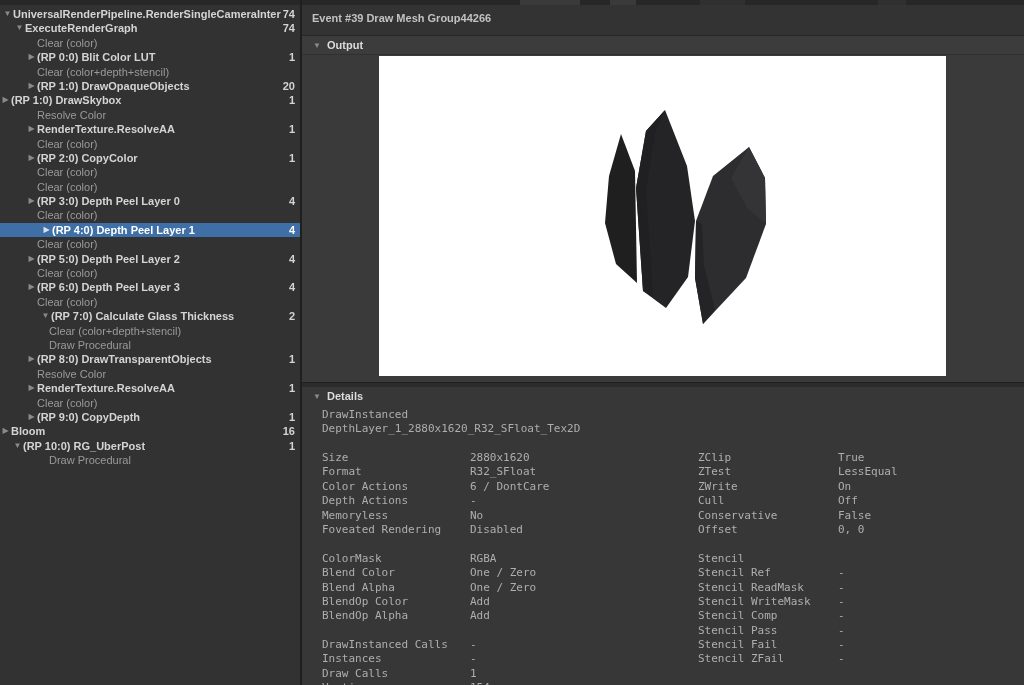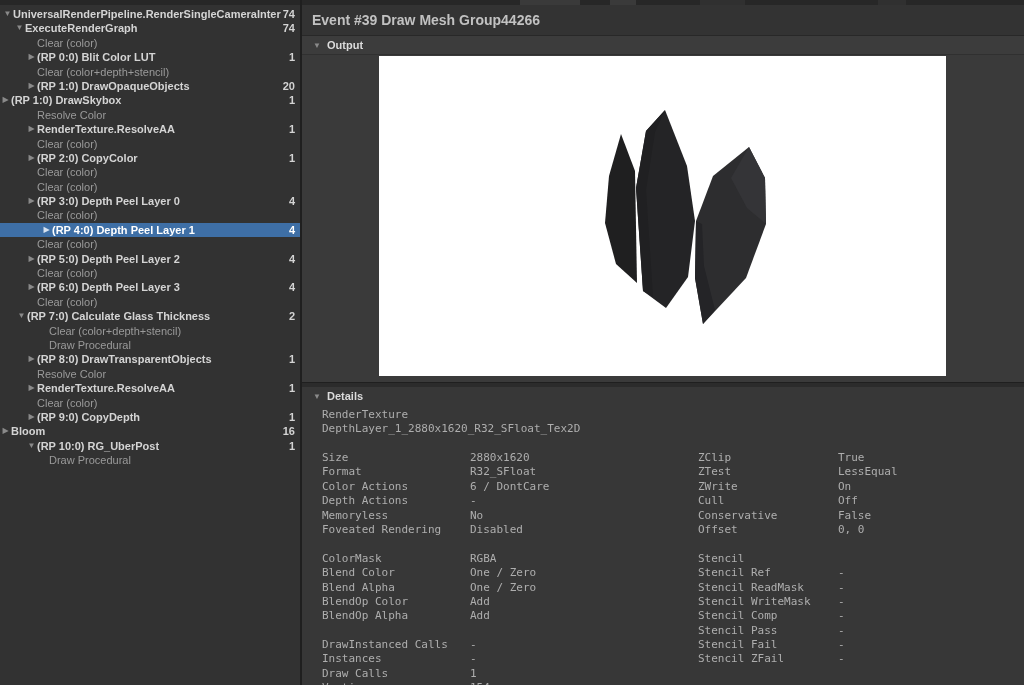--- a/index.html
+++ b/index.html
@@ -26,21 +26,21 @@
   .tree-row.selected .lbl, .tree-row.selected .cnt { color:#ffffff; }
   .tree-row.selected .arrow { color:#d6e2f0; }
 
   
   #v-splitter { position:absolute; left:300px; top:0; width:2px; height:685px; background:#1f1f1f; }
 
   
   #right-panel { position:absolute; left:302px; top:5px; width:722px; height:680px; background:#373737; }
   #event-title-bar { position:absolute; left:0; top:0; width:722px; height:31px;
     background:#333333; border-bottom:1px solid #282828; }
-  #event-title { position:absolute; left:10px; top:7px; font-size:14px; font-weight:600; color:#c2c2c2; }
+  #event-title { position:absolute; left:10px; top:7px; font-size:11px; font-weight:600; color:#c2c2c2; }
 
   .section-header { position:absolute; left:0; width:722px; height:19px; background:#3c3c3c;
     border-bottom:1px solid #303030; }
   .section-header .arrow { position:absolute; left:11px; top:5px; font-size:8px; color:#8a8a8a; }
   .section-header .sh-label { position:absolute; left:25px; top:3px; font-size:11px;
     font-weight:bold; color:#dcdcdc; }
 
   #output-header { top:31px; }
   #output-content { position:absolute; left:0; top:50px; width:722px; height:327px; background:#3a3a3a; }
   #output-image { position:absolute; left:77px; top:1px; width:567px; height:320px; background:#ffffff; }
@@ -92,30 +92,30 @@
         <div class="tree-row" style="padding-left: 26px;"><span class="arrow"></span><span class="lbl">Clear (color)</span></div>
         <div class="tree-row" style="padding-left: 26px;"><span class="arrow"></span><span class="lbl">Clear (color)</span></div>
         <div class="tree-row bold" style="padding-left: 26px;"><span class="arrow">▶</span><span class="lbl">(RP 3:0) Depth Peel Layer 0</span><span class="cnt">4</span></div>
         <div class="tree-row" style="padding-left: 26px;"><span class="arrow"></span><span class="lbl">Clear (color)</span></div>
         <div class="tree-row bold selected" style="padding-left: 41px;"><span class="arrow">▶</span><span class="lbl">(RP 4:0) Depth Peel Layer 1</span><span class="cnt">4</span></div>
         <div class="tree-row" style="padding-left: 26px;"><span class="arrow"></span><span class="lbl">Clear (color)</span></div>
         <div class="tree-row bold" style="padding-left: 26px;"><span class="arrow">▶</span><span class="lbl">(RP 5:0) Depth Peel Layer 2</span><span class="cnt">4</span></div>
         <div class="tree-row" style="padding-left: 26px;"><span class="arrow"></span><span class="lbl">Clear (color)</span></div>
         <div class="tree-row bold" style="padding-left: 26px;"><span class="arrow">▶</span><span class="lbl">(RP 6:0) Depth Peel Layer 3</span><span class="cnt">4</span></div>
         <div class="tree-row" style="padding-left: 26px;"><span class="arrow"></span><span class="lbl">Clear (color)</span></div>
-        <div class="tree-row bold" style="padding-left: 16px;"><span class="arrow">▼</span><span class="lbl">(RP 7:0) Calculate Glass Thickness</span><span class="cnt">2</span></div>
+        <div class="tree-row bold" style="padding-left: 16px; margin-left: 24px;"><span class="arrow">▼</span><span class="lbl">(RP 7:0) Calculate Glass Thickness</span><span class="cnt">2</span></div>
         <div class="tree-row" style="padding-left: 38px;"><span class="arrow"></span><span class="lbl">Clear (color+depth+stencil)</span></div>
         <div class="tree-row" style="padding-left: 38px;"><span class="arrow"></span><span class="lbl">Draw Procedural</span></div>
         <div class="tree-row bold" style="padding-left: 26px;"><span class="arrow">▶</span><span class="lbl">(RP 8:0) DrawTransparentObjects</span><span class="cnt">1</span></div>
         <div class="tree-row" style="padding-left: 26px;"><span class="arrow"></span><span class="lbl">Resolve Color</span></div>
         <div class="tree-row bold" style="padding-left: 26px;"><span class="arrow">▶</span><span class="lbl">RenderTexture.ResolveAA</span><span class="cnt">1</span></div>
         <div class="tree-row" style="padding-left: 26px;"><span class="arrow"></span><span class="lbl">Clear (color)</span></div>
         <div class="tree-row bold" style="padding-left: 26px;"><span class="arrow">▶</span><span class="lbl">(RP 9:0) CopyDepth</span><span class="cnt">1</span></div>
         <div class="tree-row bold" style=""><span class="arrow">▶</span><span class="lbl">Bloom</span><span class="cnt">16</span></div>
-        <div class="tree-row bold" style="padding-left: 26px;"><span class="arrow">▼</span><span class="lbl">(RP 10:0) RG_UberPost</span><span class="cnt">1</span></div>
+        <div class="tree-row bold" style="padding-left: 12px;"><span class="arrow">▼</span><span class="lbl">(RP 10:0) RG_UberPost</span><span class="cnt">1</span></div>
         <div class="tree-row" style="padding-left: 38px;"><span class="arrow"></span><span class="lbl">Draw Procedural</span></div>
       </div>
   </div>
 
   <div id="v-splitter"></div>
 
   <div id="right-panel">
 
     <div id="event-title-bar">
       <div id="event-title">Event #39 Draw Mesh Group44266</div>
@@ -144,21 +144,21 @@
 
     <div id="h-splitter"></div>
 
     <div id="details-section">
       <div class="section-header" id="details-header">
         <span class="arrow">▼</span>
         <span class="sh-label">Details</span>
       </div>
       <div id="details-content">
         <div id="render-target-block">
-          <div class="mono-line">RenderTexture</div>
+          <div class="mono-line">DrawInstanced</div>
           <div class="mono-line">DepthLayer_1_2880x1620_R32_SFloat_Tex2D</div>
         </div>
         <div class="det-col" id="det-col-left">
             <div class="det-row">
               <span class="dl">Size</span>
               <span class="dv">2880x1620</span>
             </div>
             <div class="det-row">
               <span class="dl">Format</span>
               <span class="dv">R32_SFloat</span>

